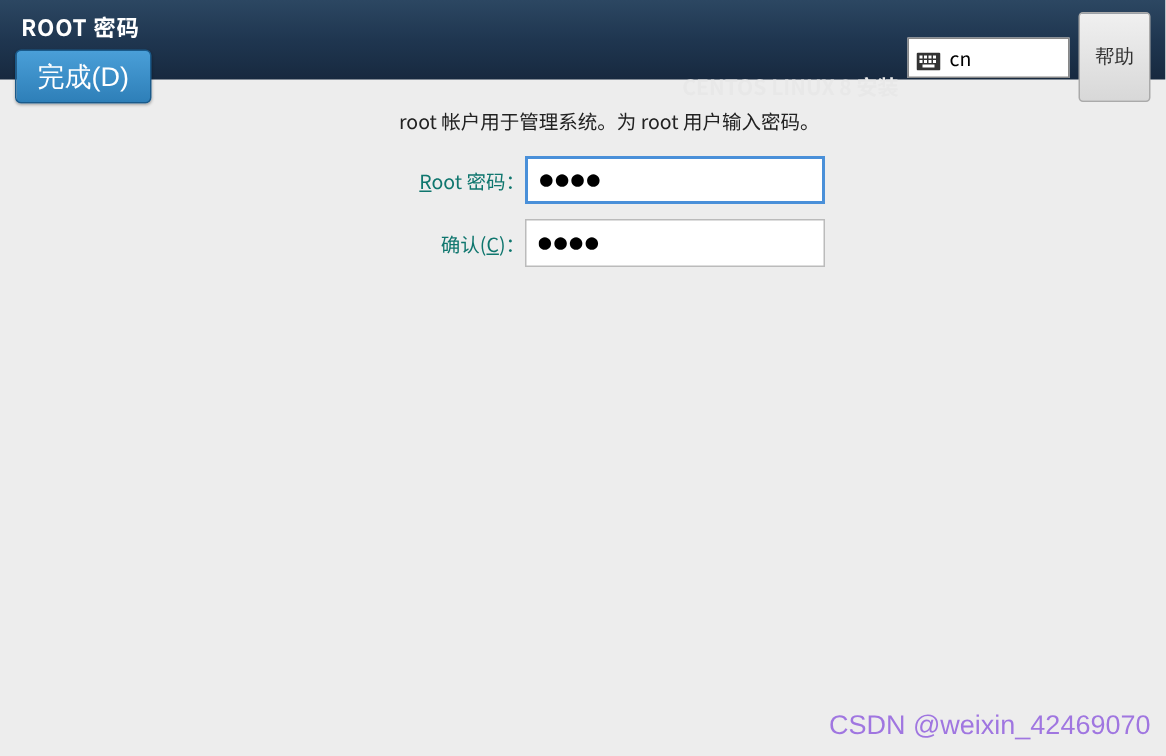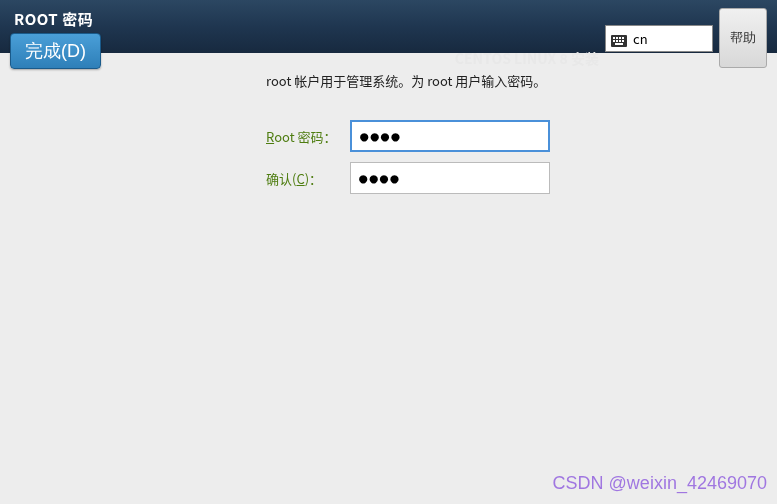--- a/index.html
+++ b/index.html
@@ -88,32 +88,32 @@
       font-size: 13px;
       cursor: pointer;
       color: #333;
     }
     .content {
       padding: 18px 20px 20px 266px;
     }
     .instruction {
       font-size: 13px;
       color: #222;
-      margin-bottom: 30px;
+      margin-bottom: 14px;
     }
     .form-row {
       display: flex;
       align-items: center;
       margin-bottom: 10px;
     }
     .form-label {
       width: 84px;
       font-size: 13px;
-      color: #4d7c0f;
-      text-align: left;
+      color: #0f766e;
+      text-align: right;
     }
     .underline-char {
       text-decoration: underline;
     }
     .password-input {
       width: 200px;
       height: 32px;
       border: 2px solid #4a90d9;
       padding: 4px 8px;
       font-size: 14px;

